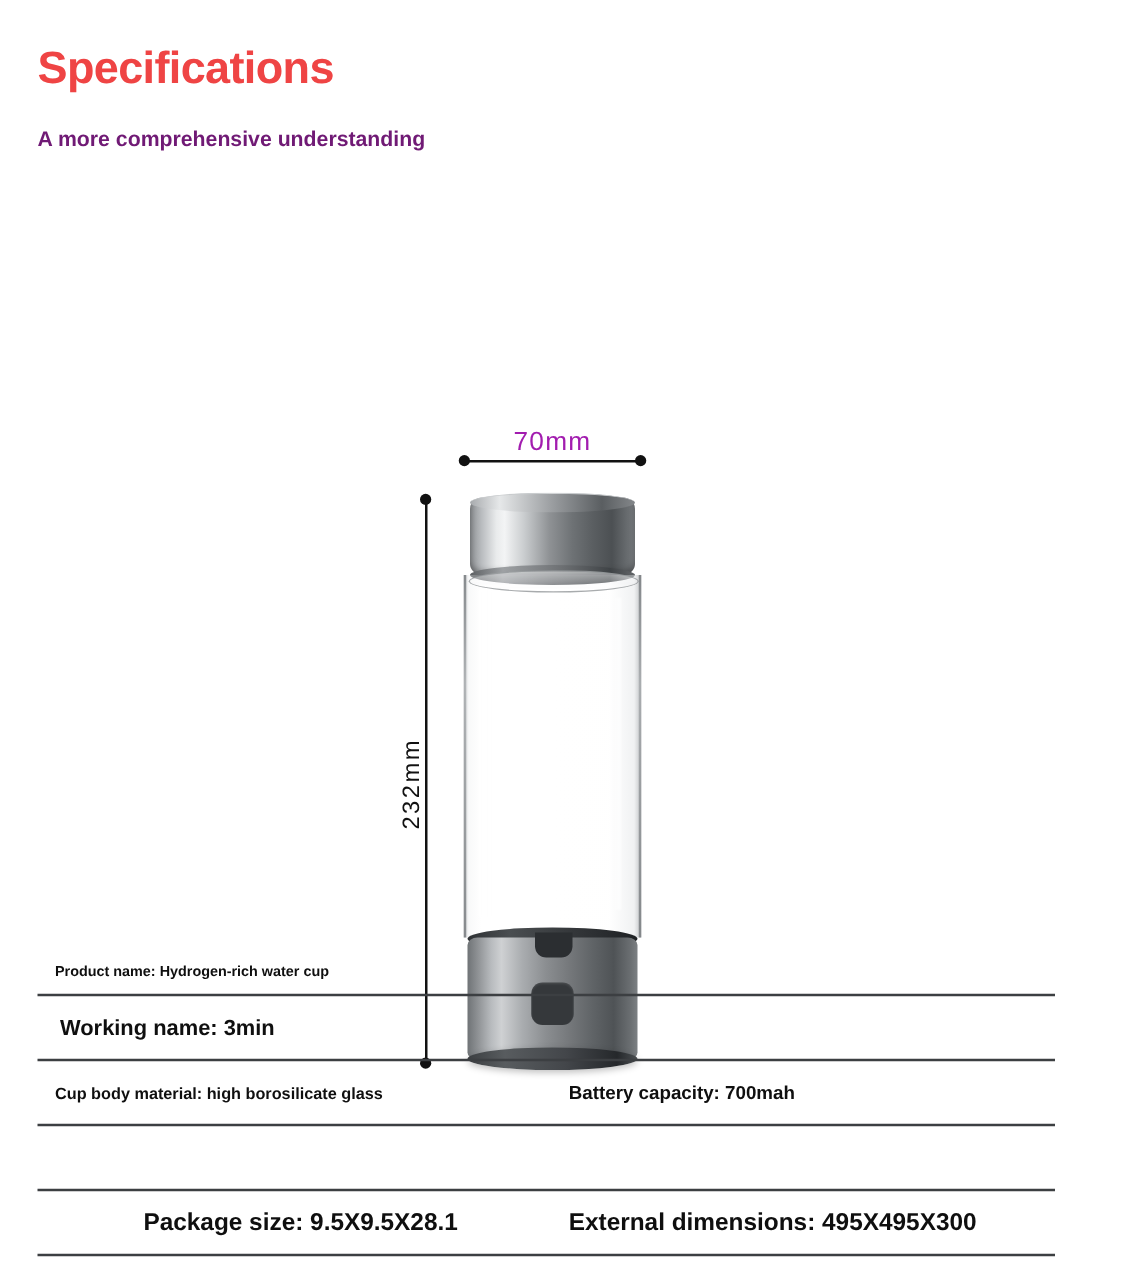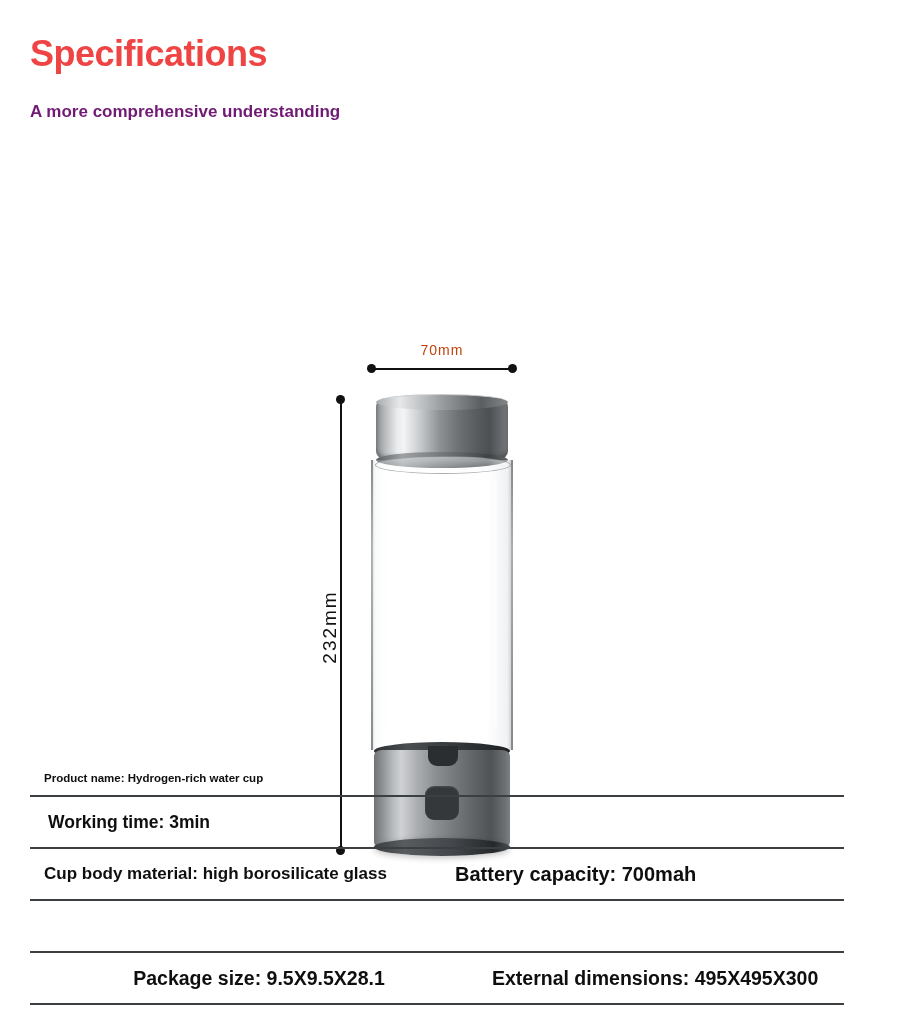--- a/index.html
+++ b/index.html
@@ -46,24 +46,24 @@
     height: 600px;
   }
 
   
   .dim-width-label {
     position: absolute;
     left: 371px;
     top: 192px;
     width: 142px;
     text-align: center;
-    font-size: 14px;
+    font-size: 21px;
     font-weight: 500;
     letter-spacing: 1px;
-    color: #c2410c;
+    color: #a21caf;
   }
   .dim-width-line {
     position: absolute;
     left: 371px;
     top: 218px;
     width: 142px;
     height: 2px;
     background: #111;
   }
   .dot {
@@ -297,24 +297,24 @@
     box-sizing: border-box;
   }
   .spec-cell.left  { padding-left: 14px; }
   .spec-cell.right { padding-left: 18px; }
   .cell-text {
     font-weight: 600;
     color: #0f0f0f;
     white-space: nowrap;
   }
   .fs-11 { font-size: 11.5px; margin-top: 16px; }
-  .fs-13 { font-size: 17px; }
-  .fs-15 { font-size: 20px; text-align: right; }
+  .fs-13 { font-size: 13px; }
+  .fs-15 { font-size: 15px; text-align: right; }
   .fs-17 { font-size: 17.5px; }
-  .fs-19 { font-size: 19.5px; margin-left: 37px; }
+  .fs-19 { font-size: 19.5px; }
   .ctr  { justify-content: center; }
   sup.deg {
     font-size: 0.62em;
     vertical-align: super;
     line-height: 0;
   }
 </style>
 </head>
 <body>
 
@@ -354,21 +354,21 @@
 </div>
 
 <div class="spec-table" id="spec-table">
     <div class="spec-row">
       <div class="spec-cell left">
         <span class="cell-text fs-11">Product name: Hydrogen-rich water cup</span>
       </div>
     </div>
     <div class="spec-row">
       <div class="spec-cell right">
-        <span class="cell-text fs-17">Working time: 3min</span>
+        <span class="cell-text fs-17">Working name: 3min</span>
       </div>
     </div>
     <div class="spec-row">
       <div class="spec-cell left">
         <span class="cell-text fs-13">Cup body material: high borosilicate glass</span>
       </div>
       <div class="spec-cell right">
         <span class="cell-text fs-15">Battery capacity: 700mah</span>
       </div>
     </div>

